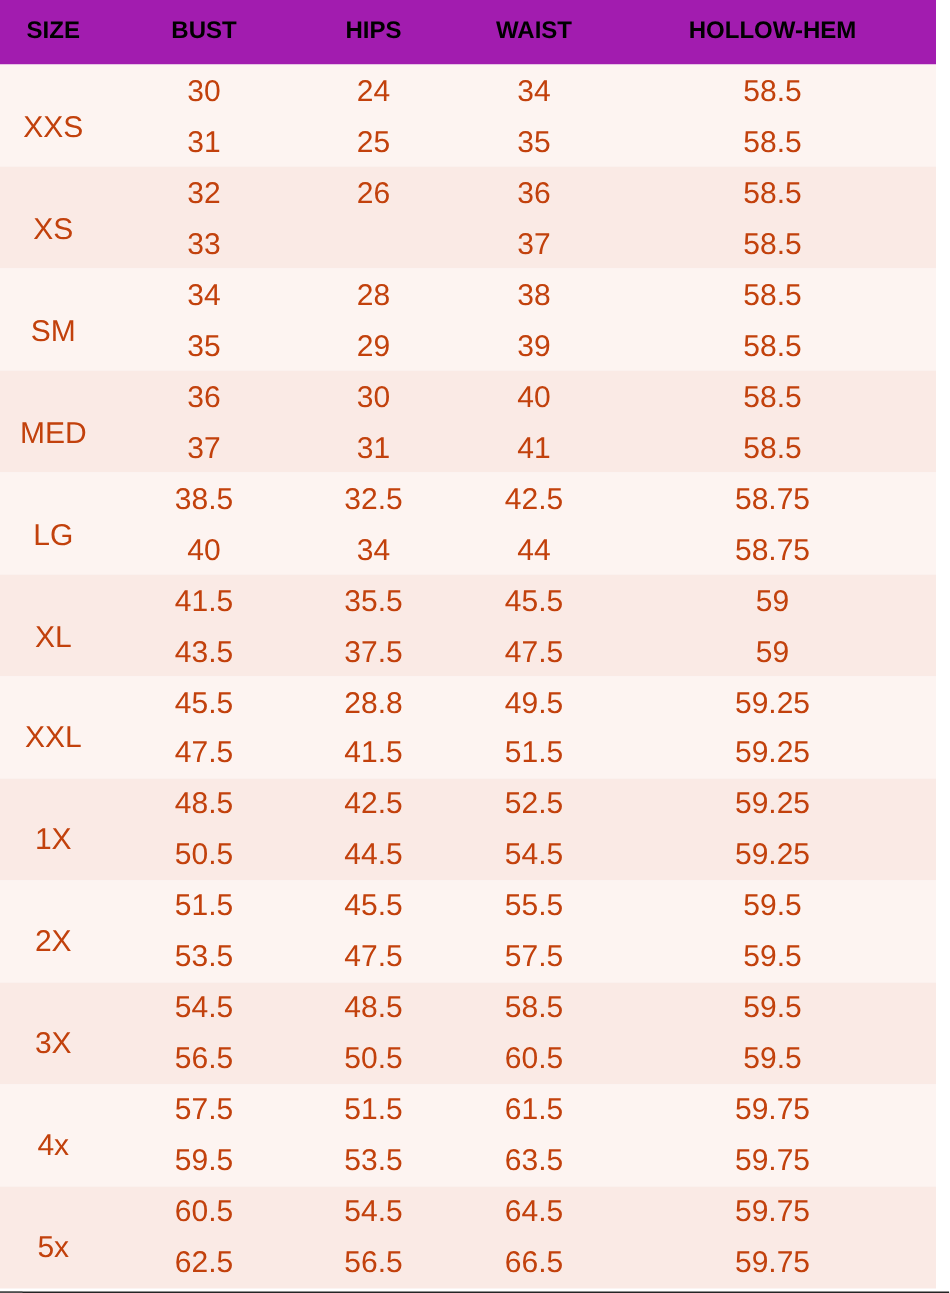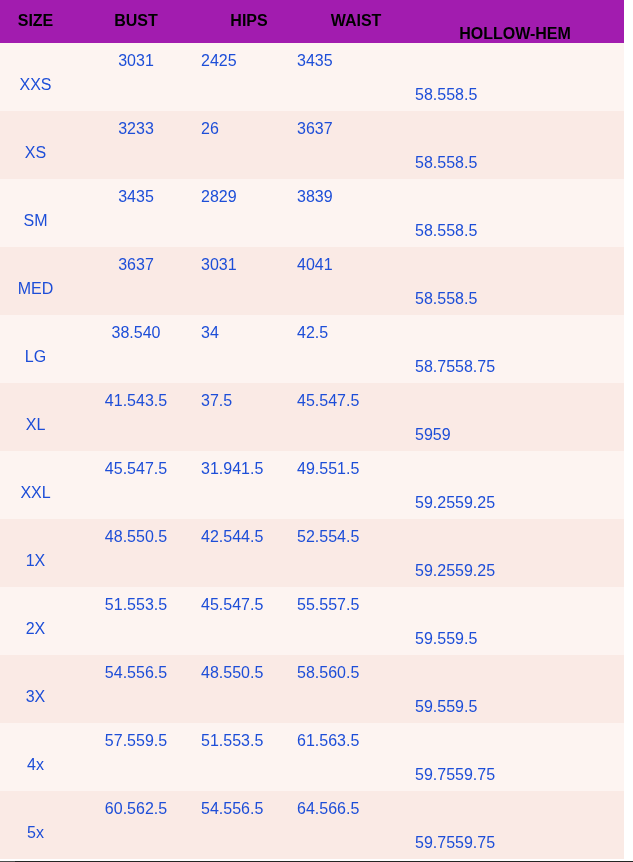--- a/index.html
+++ b/index.html
@@ -10,34 +10,34 @@
   .thead, .trow { display:flex; }
   .thead { height:43.4px; background:#a21caf; }
   .hcell { position:relative; height:43.4px; box-sizing:border-box;
             display:flex; align-items:center; justify-content:center;
             font-size:16px; font-weight:bold; color:#000000; }
   .hlabel { position:relative; top:-0.5px; white-space:nowrap; }
   .trow { height:67.95px; }
   .row-light { background:#fdf4f1; }
   .row-dark { background:#faeae5; }
   .cell { position:relative; height:67.95px; box-sizing:border-box;
-           display:flex; 
-           font-size:16px; color:#1d4ed8; }
+           display:flex; flex-direction:column;
+           font-size:20px; color:#c2410c; }
   .cell-size { justify-content:center; align-items:center; }
   .size-label { position:relative; top:0.5px; white-space:nowrap;margin-top:15px; }
   .cell-num .val { display:flex; align-items:center; justify-content:center;
                     height:33.975px; position:relative; top:1px; white-space:nowrap; }
   .cell-hollow_hem, .hcell-hollow_hem { padding-right:9px; }
   .bottom-bar { position:absolute; left:0; bottom:0; width:633px; height:1px; background:#242424; }
   .bottom-bar-thumb { position:absolute; left:0; bottom:0; width:15px; height:1px; background:#4d4d4d; }
   .trow > .cell:nth-child(1), .thead > .hcell:nth-child(1) { width: 71px; }
   .trow > .cell:nth-child(2), .thead > .hcell:nth-child(2) { width: 130px; justify-content: center; }
   .trow > .cell:nth-child(3), .thead > .hcell:nth-child(3) { width: 96px; }
   .trow > .cell:nth-child(4), .thead > .hcell:nth-child(4) { width: 118px; }
-  .trow > .cell:nth-child(5), .thead > .hcell:nth-child(5) { width: 209px; align-items: flex-end; }
+  .trow > .cell:nth-child(5), .thead > .hcell:nth-child(5) { width: 209px; }
 </style>
 </head>
 <body>
 
 <div class="page">
   <div class="sizechart">
     <div class="thead">
       <div class="hcell hcell-size">
           <span class="hlabel">SIZE</span>
         </div>
@@ -139,60 +139,63 @@
     </div>
     <div class="trow row-light">
       <div class="cell cell-size">
           <span class="size-label">LG</span>
         </div>
       <div class="cell cell-num cell-bust">
           <span class="val">38.5</span>
           <span class="val">40</span>
         </div>
       <div class="cell cell-num cell-waist">
+          <span class="val">32.5</span>
           <span class="val">34</span>
         </div>
       <div class="cell cell-num cell-hips">
           <span class="val">42.5</span>
+          <span class="val">44</span>
         </div>
       <div class="cell cell-num cell-hollow_hem">
           <span class="val">58.75</span>
           <span class="val">58.75</span>
         </div>
     </div>
     <div class="trow row-dark">
       <div class="cell cell-size">
           <span class="size-label">XL</span>
         </div>
       <div class="cell cell-num cell-bust">
           <span class="val">41.5</span>
           <span class="val">43.5</span>
         </div>
       <div class="cell cell-num cell-waist">
+          <span class="val">35.5</span>
           <span class="val">37.5</span>
         </div>
       <div class="cell cell-num cell-hips">
           <span class="val">45.5</span>
           <span class="val">47.5</span>
         </div>
       <div class="cell cell-num cell-hollow_hem">
           <span class="val">59</span>
           <span class="val">59</span>
         </div>
     </div>
     <div class="trow row-light">
       <div class="cell cell-size">
           <span class="size-label">XXL</span>
         </div>
       <div class="cell cell-num cell-bust">
           <span class="val">45.5</span>
           <span class="val">47.5</span>
         </div>
       <div class="cell cell-num cell-waist">
-          <span class="val">31.9</span>
+          <span class="val">28.8</span>
           <span class="val">41.5</span>
         </div>
       <div class="cell cell-num cell-hips">
           <span class="val">49.5</span>
           <span class="val">51.5</span>
         </div>
       <div class="cell cell-num cell-hollow_hem">
           <span class="val">59.25</span>
           <span class="val">59.25</span>
         </div>

